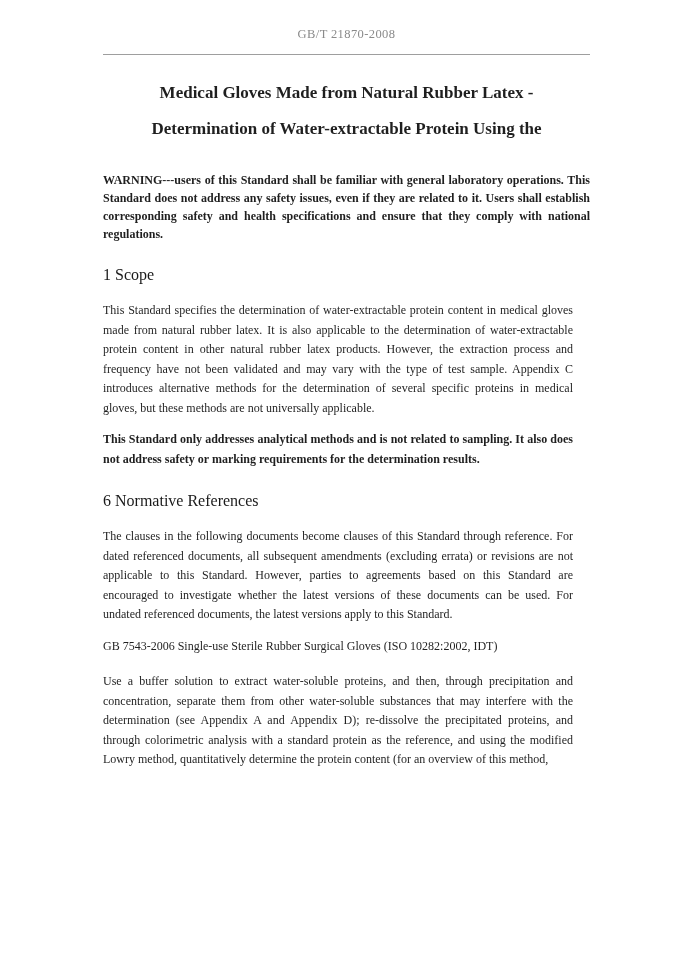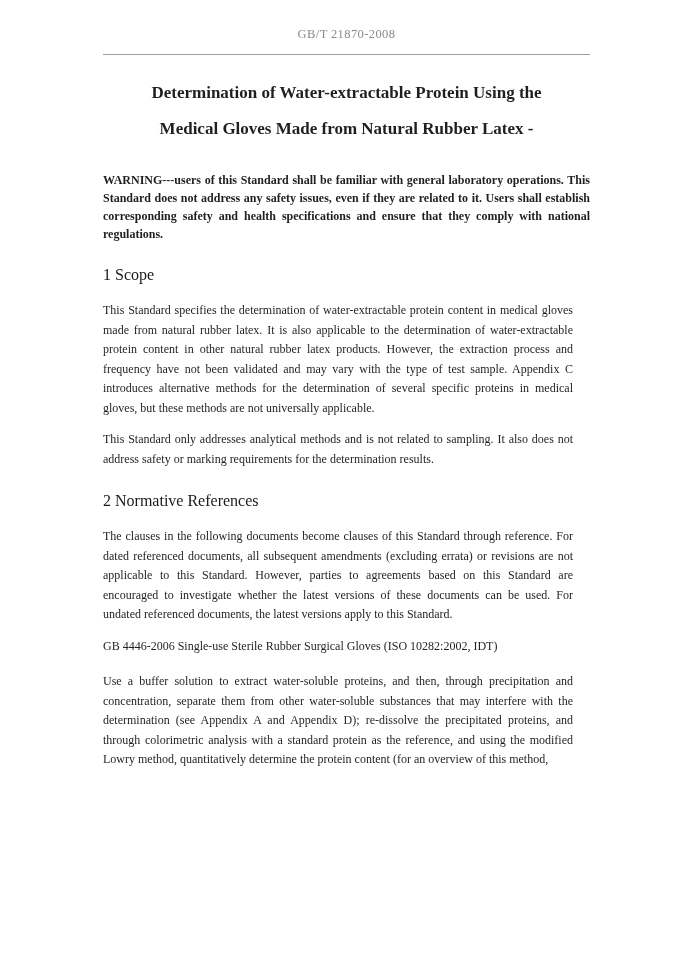--- a/index.html
+++ b/index.html
@@ -51,21 +51,21 @@
     line-height: 20px;
     font-weight: normal;
     color: #1a1a1a;
   }
   p.body-para {
     margin: 16px 17px 0 0;
     font-size: 12px;
     line-height: 19.5px;
     text-align: justify;
   }
-  p.body-para + p.body-para { margin-top: 12px; }
+  p.body-para + p.body-para { margin-top: 12px; font-weight: bold; }
   p.ref-para {
     margin: 12px 0 0 0;
     font-size: 12px;
     line-height: 19.5px;
   }
 
   footer {
     position: absolute;
     left: 103px;
     right: 103px;
@@ -100,36 +100,36 @@
 </head>
 <body>
 
 <div class="page">
   <div class="content">
 
     <div class="doc-number">GB/T 21870-2008</div>
     <hr class="rule">
 
     <h1 class="title">
+      <span class="t-line">Medical Gloves Made from Natural Rubber Latex -</span>
       <span class="t-line">Determination of Water-extractable Protein Using the</span>
-      <span class="t-line">Medical Gloves Made from Natural Rubber Latex -</span>
     </h1>
 
     <p class="warning">WARNING---users of this Standard shall be familiar with general laboratory operations. This Standard does not address any safety issues, even if they are related to it. Users shall establish corresponding safety and health specifications and ensure that they comply with national regulations.</p>
 
     <section>
       <h2 class="section-heading">1 Scope</h2>
       <p class="body-para">This Standard specifies the determination of water-extractable protein content in medical gloves made from natural rubber latex. It is also applicable to the determination of water-extractable protein content in other natural rubber latex products. However, the extraction process and frequency have not been validated and may vary with the type of test sample. Appendix C introduces alternative methods for the determination of several specific proteins in medical gloves, but these methods are not universally applicable.</p>
       <p class="body-para">This Standard only addresses analytical methods and is not related to sampling. It also does not address safety or marking requirements for the determination results.</p>
     </section>
 
     <section>
-      <h2 class="section-heading">2 Normative References</h2>
+      <h2 class="section-heading">6 Normative References</h2>
       <p class="body-para">The clauses in the following documents become clauses of this Standard through reference. For dated referenced documents, all subsequent amendments (excluding errata) or revisions are not applicable to this Standard. However, parties to agreements based on this Standard are encouraged to investigate whether the latest versions of these documents can be used. For undated referenced documents, the latest versions apply to this Standard.</p>
-      <p class="ref-para">GB 4446-2006 Single-use Sterile Rubber Surgical Gloves (ISO 10282:2002, IDT)</p>
+      <p class="ref-para">GB 7543-2006 Single-use Sterile Rubber Surgical Gloves (ISO 10282:2002, IDT)</p>
     </section>
 
     <section>
       <p class="body-para">Use a buffer solution to extract water-soluble proteins, and then, through precipitation and concentration, separate them from other water-soluble substances that may interfere with the determination (see Appendix A and Appendix D); re-dissolve the precipitated proteins, and through colorimetric analysis with a standard protein as the reference, and using the modified Lowry method, quantitatively determine the protein content (for an overview of this method,</p>
     </section>
 
   </div>
 
   <footer>
     <hr class="footer-rule">

